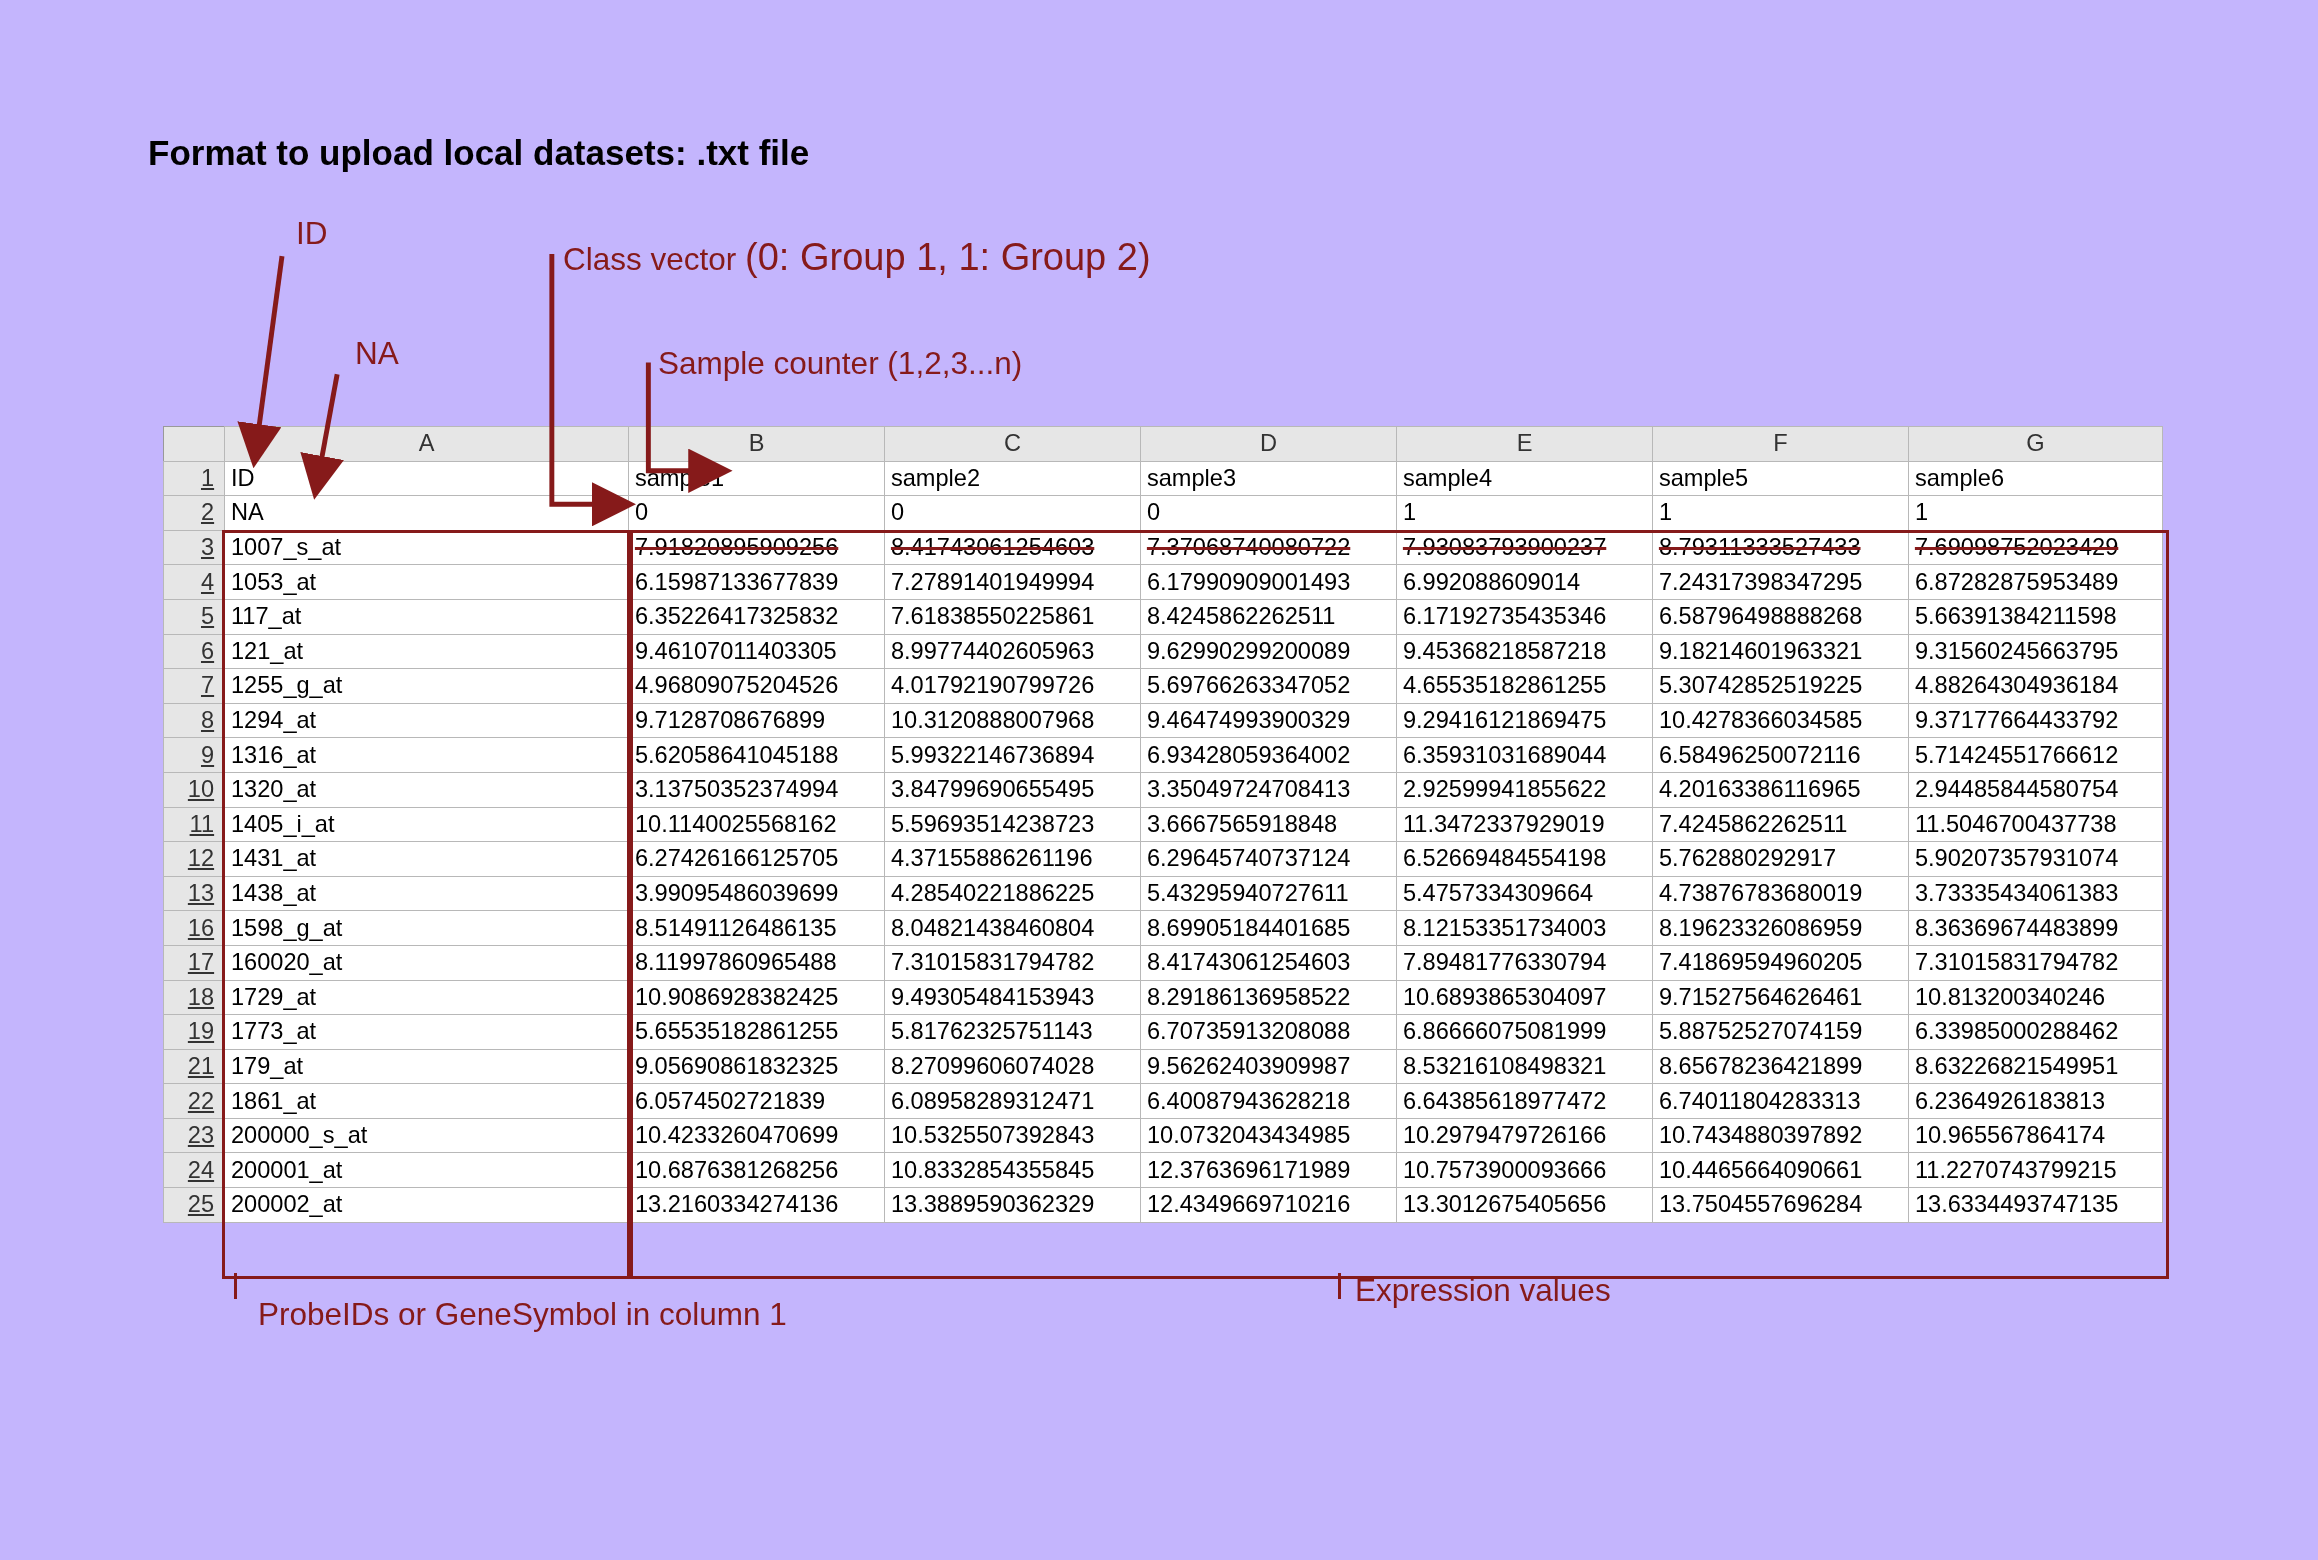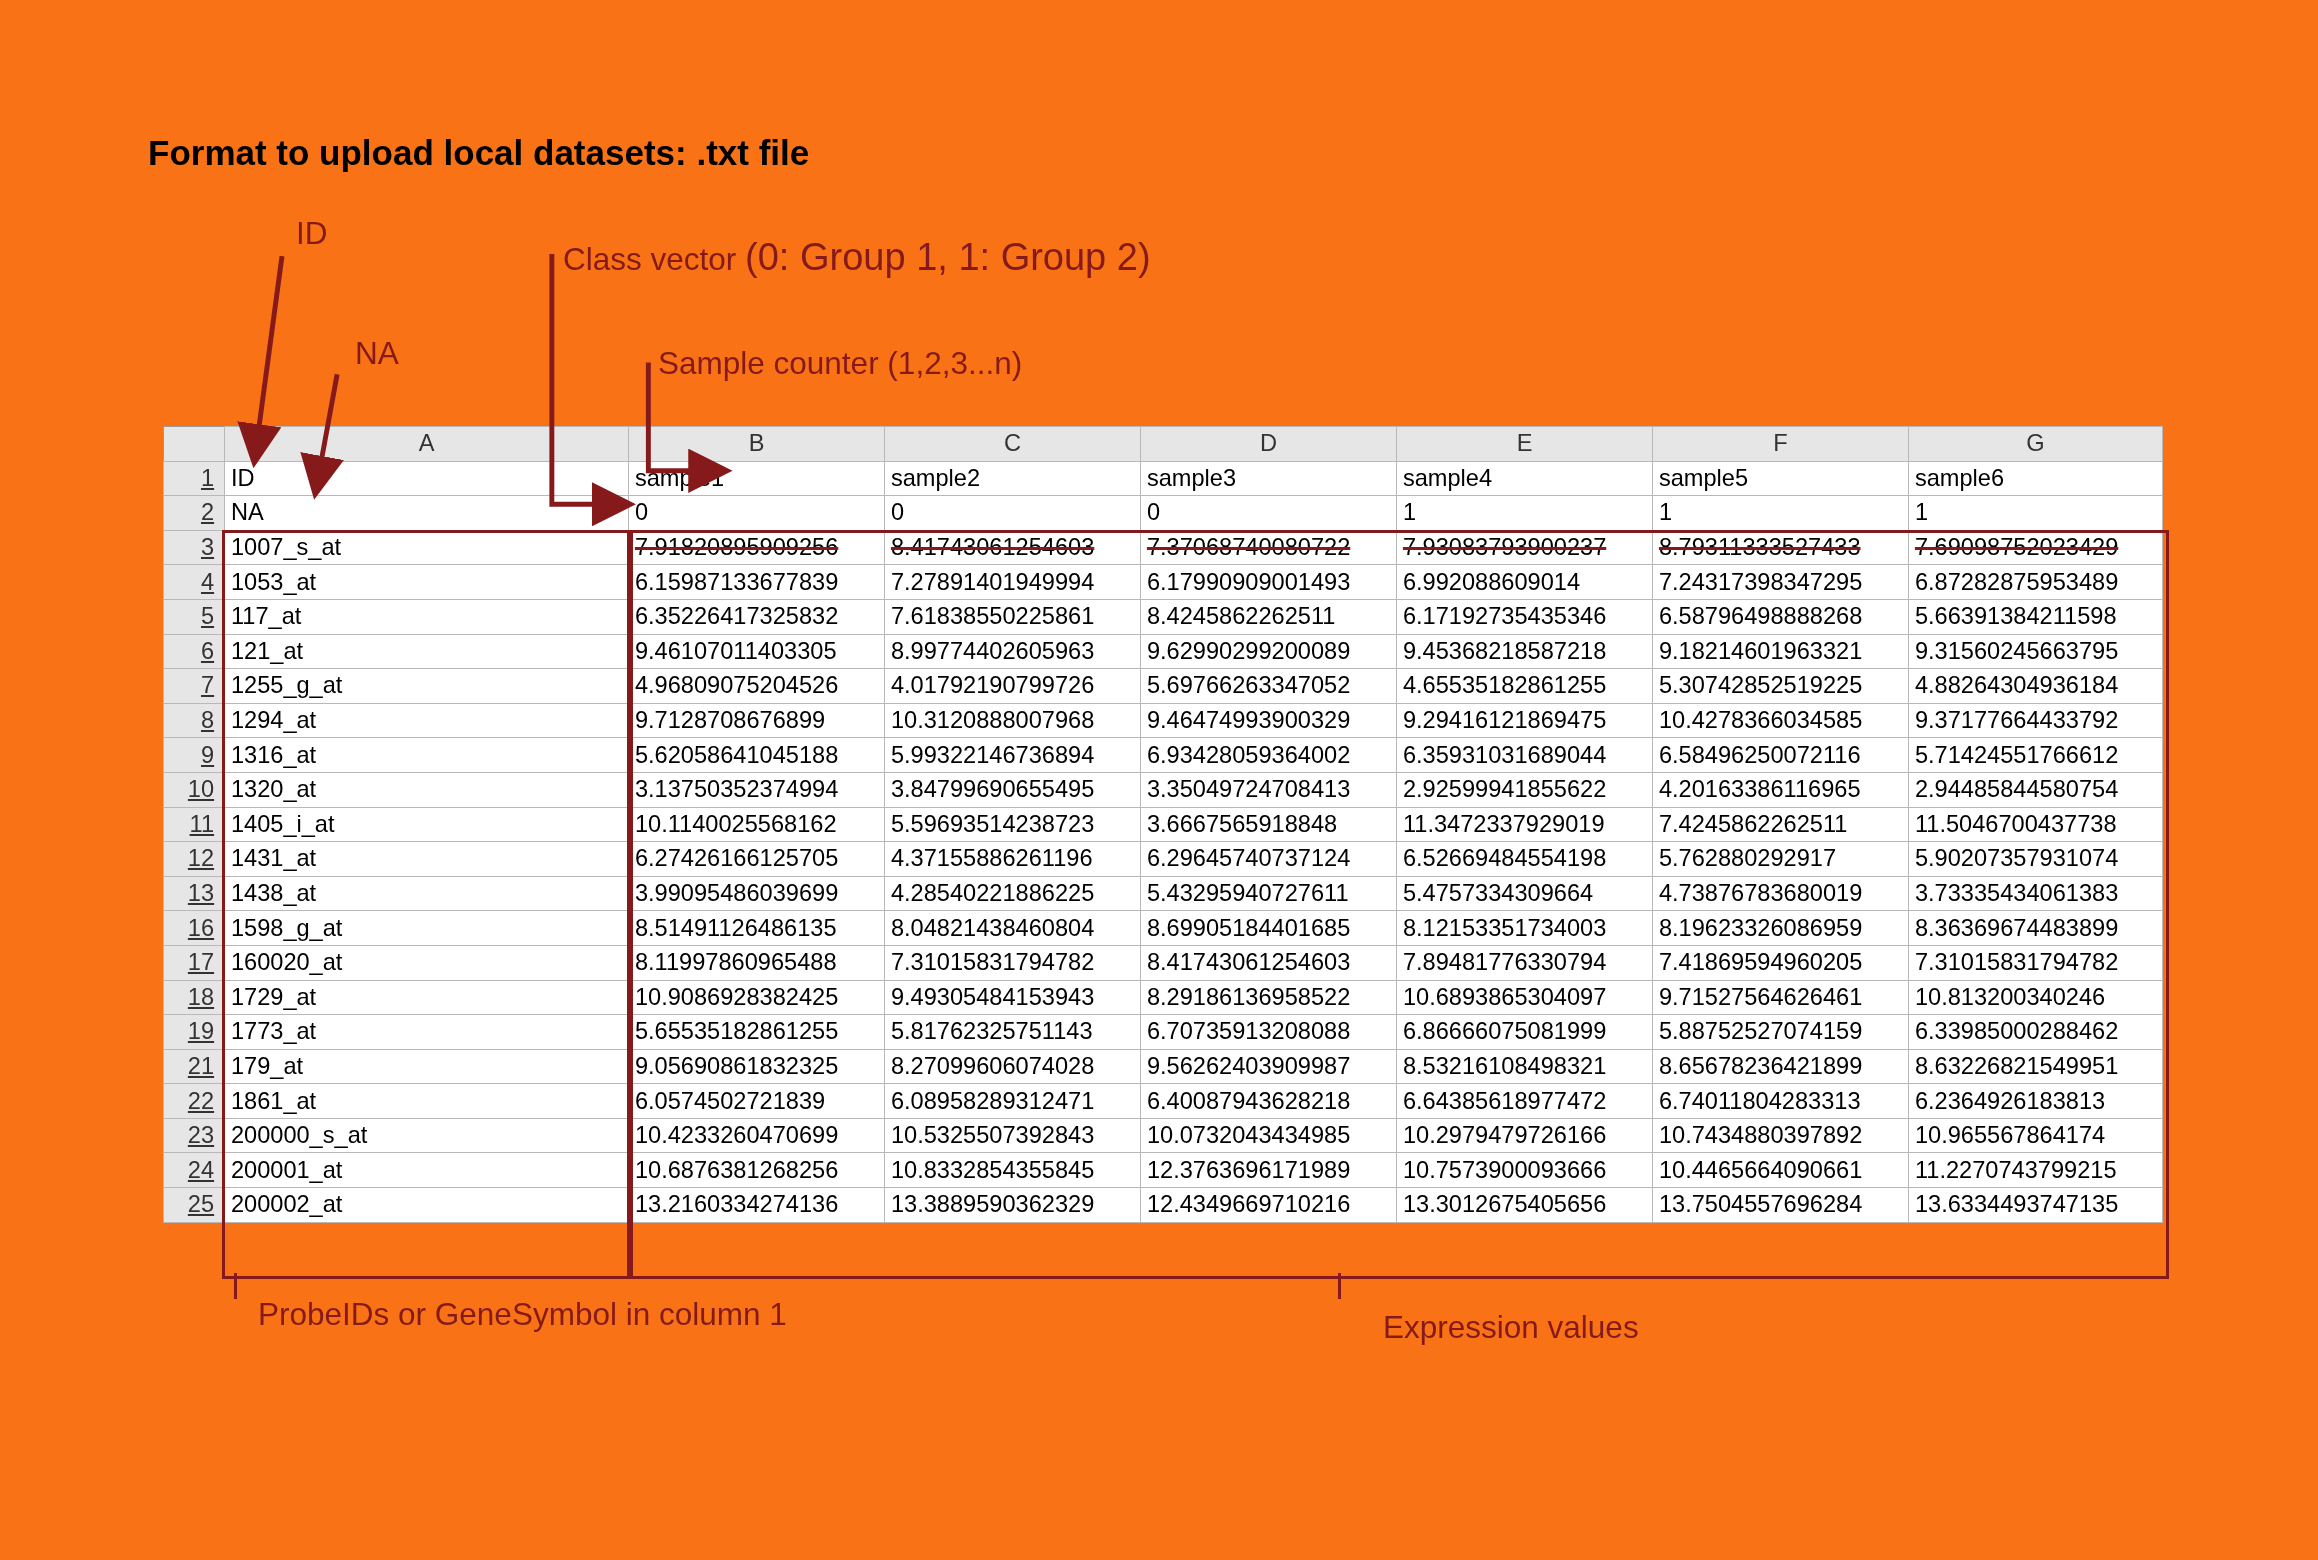--- a/index.html
+++ b/index.html
@@ -6,21 +6,21 @@
     margin: 0;
     padding: 0;
     background: #ffffff;
     font-family: Arial, Helvetica, sans-serif;
     color: #000;
   }
   .page {
     width: 2319px;
     height: 1560px;
     position: relative;
-    background: #f97316;
+    background: #c4b5fd;
   }
   .title {
     position: absolute;
     left: 148px;
     top: 133px;
     font-size: 35px;
     font-weight: bold;
   }
   .anno {
     position: absolute;
@@ -367,21 +367,21 @@
           </tr>
         </tbody>
     </table>
   </div>
 
   <div class="box" style="left:222px; top:530px; width:402px; height:743px;"></div>
 
   <div class="box" style="left:630px; top:530px; width:1533px; height:743px;"></div>
 
   <div class="anno" style="left:258px; top:1296px;">ProbeIDs or GeneSymbol in column 1</div>
-  <div class="anno" style="left:1355px; top:1309px;margin-left:28px;">Expression values</div>
+  <div class="anno" style="left:1355px; top:1272px;">Expression values</div>
 
   <div style="position:absolute; left:234px; top:1273px; width:0; height:25.6px; border-left:3.9px solid #861a1a;"></div>
   <div style="position:absolute; left:1338px; top:1273px; width:0; height:25.6px; border-left:3.9px solid #861a1a;"></div>
 
   <svg class="arrows" viewBox="0 0 2354 1584">
     <defs>
       <marker id="ah" viewBox="0 0 12 12" refX="10" refY="6" markerWidth="9" markerHeight="9" orient="auto-start-reverse">
         <path d="M 0 0 L 12 6 L 0 12 z" fill="#861a1a"></path>
       </marker>
     </defs>

